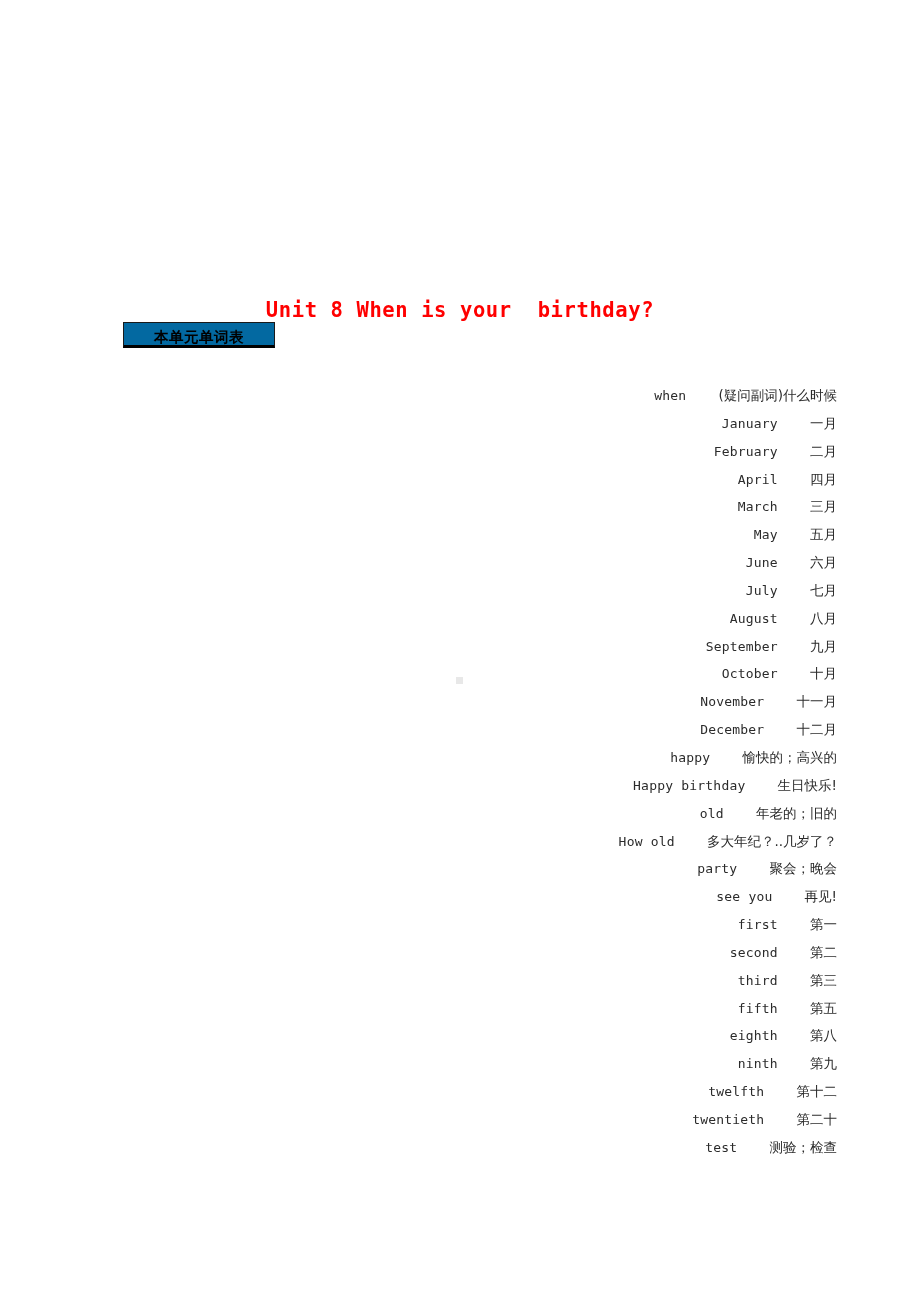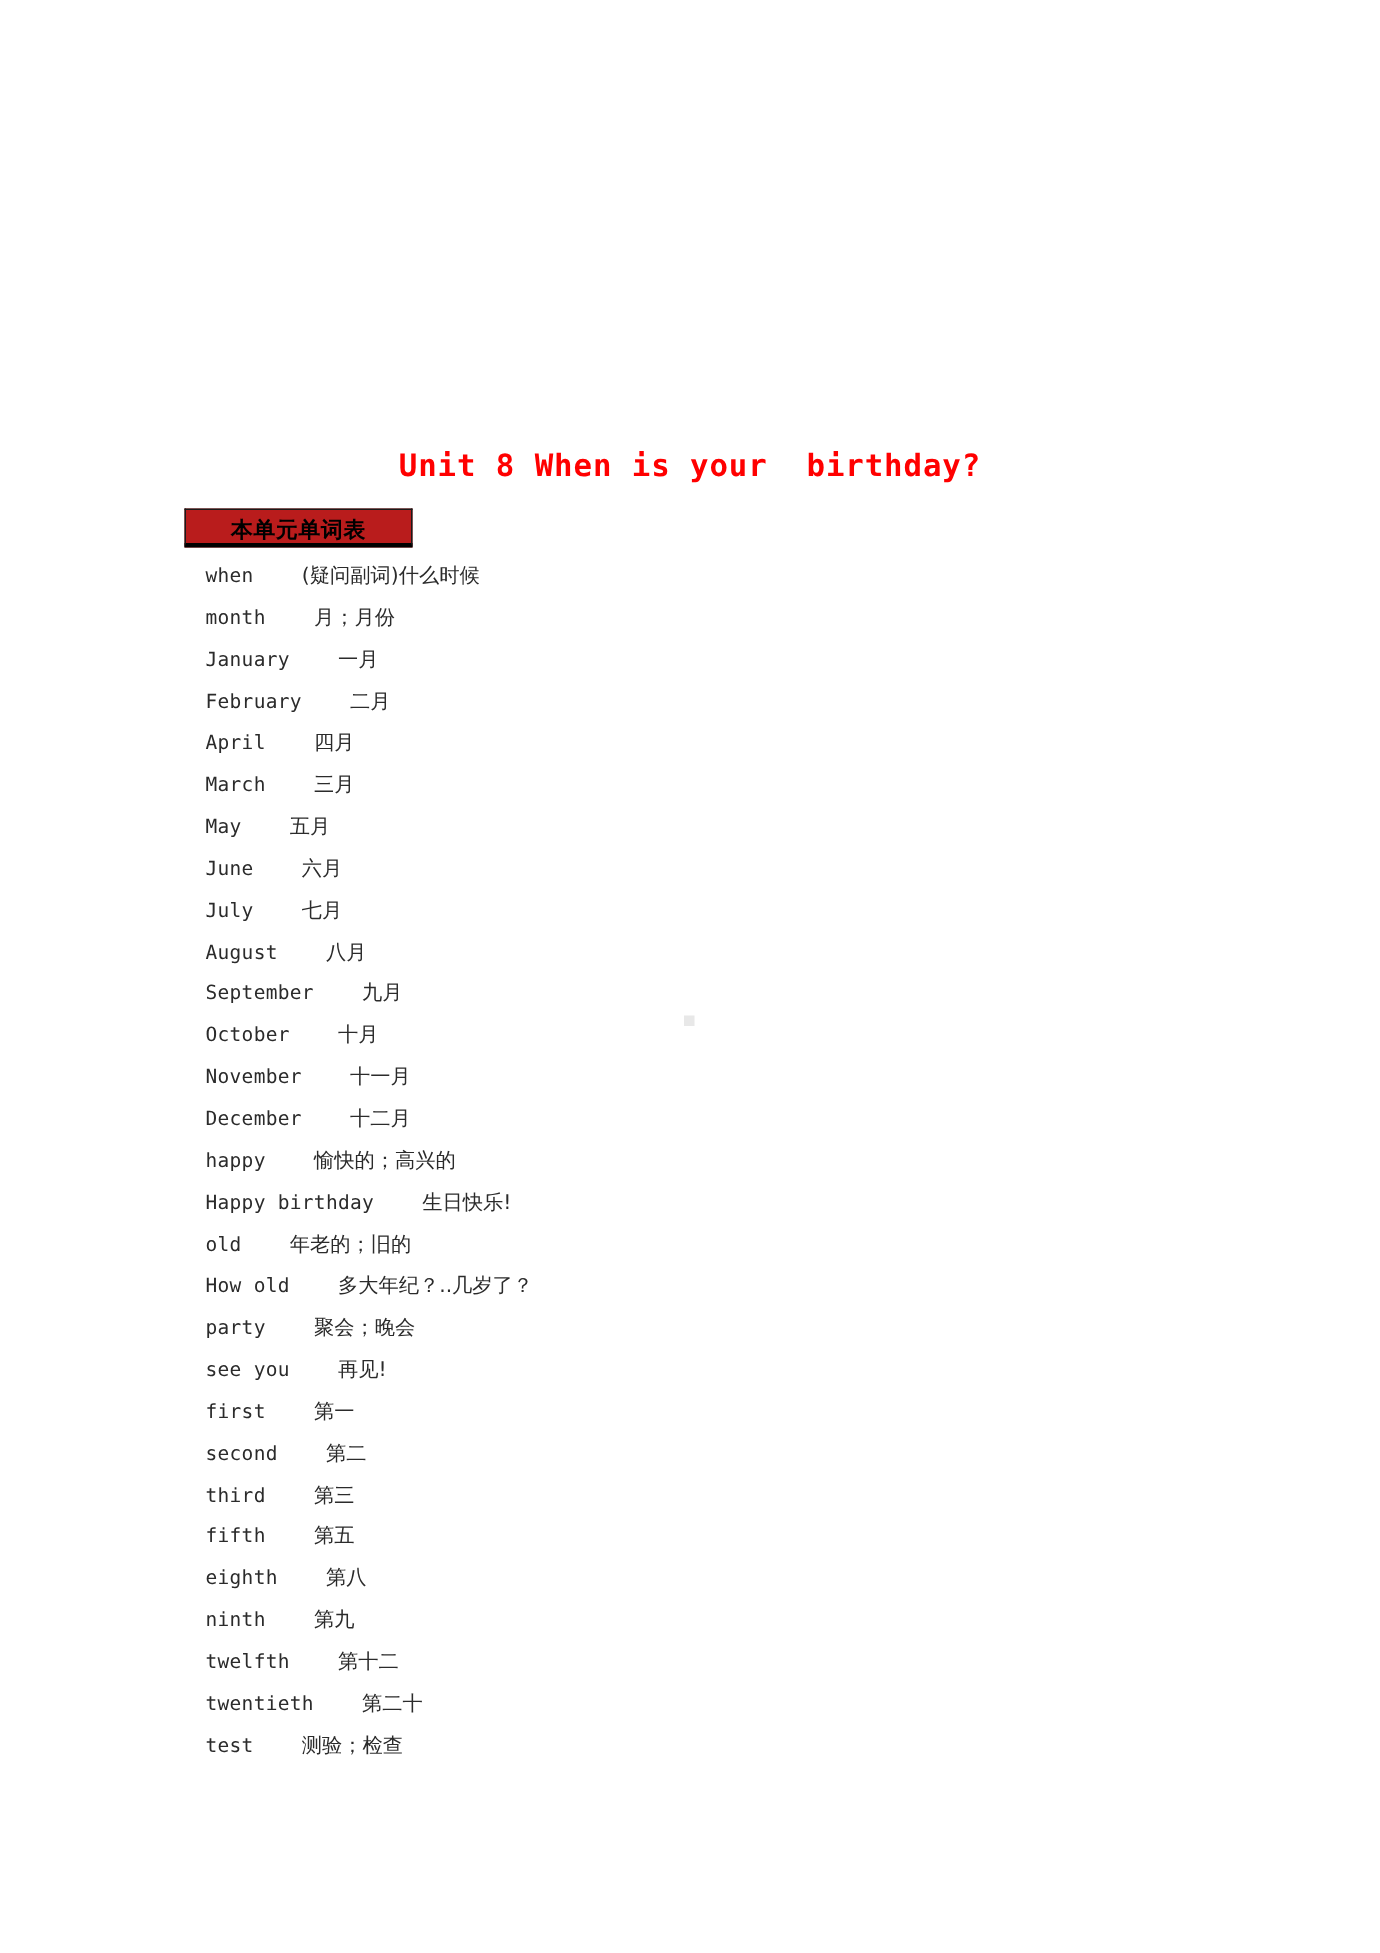--- a/index.html
+++ b/index.html
@@ -34,48 +34,49 @@
     font-weight: bold;
     font-size: 20.5px;
     letter-spacing: 0.6px;
     white-space: pre;
   }
 
   
   .section-box {
     position: absolute;
     left: 123px;
-    top: 307px;
+    top: 290px;
     width: 152px;
     height: 26px;
     box-sizing: border-box;
     border: 1px solid #1a1a1a;
     border-bottom: 3px solid #000000;
-    background: #b91c1c;
+    background: #0369a1;
   }
   .section-box-label {
     position: absolute;
     left: 0;
     right: 0;
     bottom: 1px;
     text-align: center;
     font-family: "DejaVu Sans", "Liberation Sans", sans-serif;
     font-weight: bold;
     font-size: 14.5px;
     line-height: 1;
     letter-spacing: 0.5px;
     color: #000000;
   }
 
   
   .wordlist {
     position: absolute;
     left: 137px;
-    top: 338px;
+    top: 350px;
     width: 700px;
+    text-align: right;
   }
   .word-row {
     height: 27.85px;
     line-height: 27.85px;
     font-size: 13.5px;
     white-space: pre;
     color: #2b2b2b;
   }
   .word-en {
     font-family: "DejaVu Sans Mono", "Liberation Mono", monospace;
@@ -103,21 +104,20 @@
 <div class="page">
 
   <h1 class="doc-title">Unit 8 When is your  birthday?</h1>
 
   <div class="section-box">
     <div class="section-box-label">本单元单词表</div>
   </div>
 
   <div class="wordlist">
       <div class="word-row"><span class="word-en">when</span><span class="word-en">    </span><span class="word-zh">(疑问副词)什么时候</span></div>
-      <div class="word-row"><span class="word-en">month</span><span class="word-en">    </span><span class="word-zh">月；月份</span></div>
       <div class="word-row"><span class="word-en">January</span><span class="word-en">    </span><span class="word-zh">一月</span></div>
       <div class="word-row"><span class="word-en">February</span><span class="word-en">    </span><span class="word-zh">二月</span></div>
       <div class="word-row"><span class="word-en">April</span><span class="word-en">    </span><span class="word-zh">四月</span></div>
       <div class="word-row"><span class="word-en">March</span><span class="word-en">    </span><span class="word-zh">三月</span></div>
       <div class="word-row"><span class="word-en">May</span><span class="word-en">    </span><span class="word-zh">五月</span></div>
       <div class="word-row"><span class="word-en">June</span><span class="word-en">    </span><span class="word-zh">六月</span></div>
       <div class="word-row"><span class="word-en">July</span><span class="word-en">    </span><span class="word-zh">七月</span></div>
       <div class="word-row"><span class="word-en">August</span><span class="word-en">    </span><span class="word-zh">八月</span></div>
       <div class="word-row"><span class="word-en">September</span><span class="word-en">    </span><span class="word-zh">九月</span></div>
       <div class="word-row"><span class="word-en">October</span><span class="word-en">    </span><span class="word-zh">十月</span></div>

